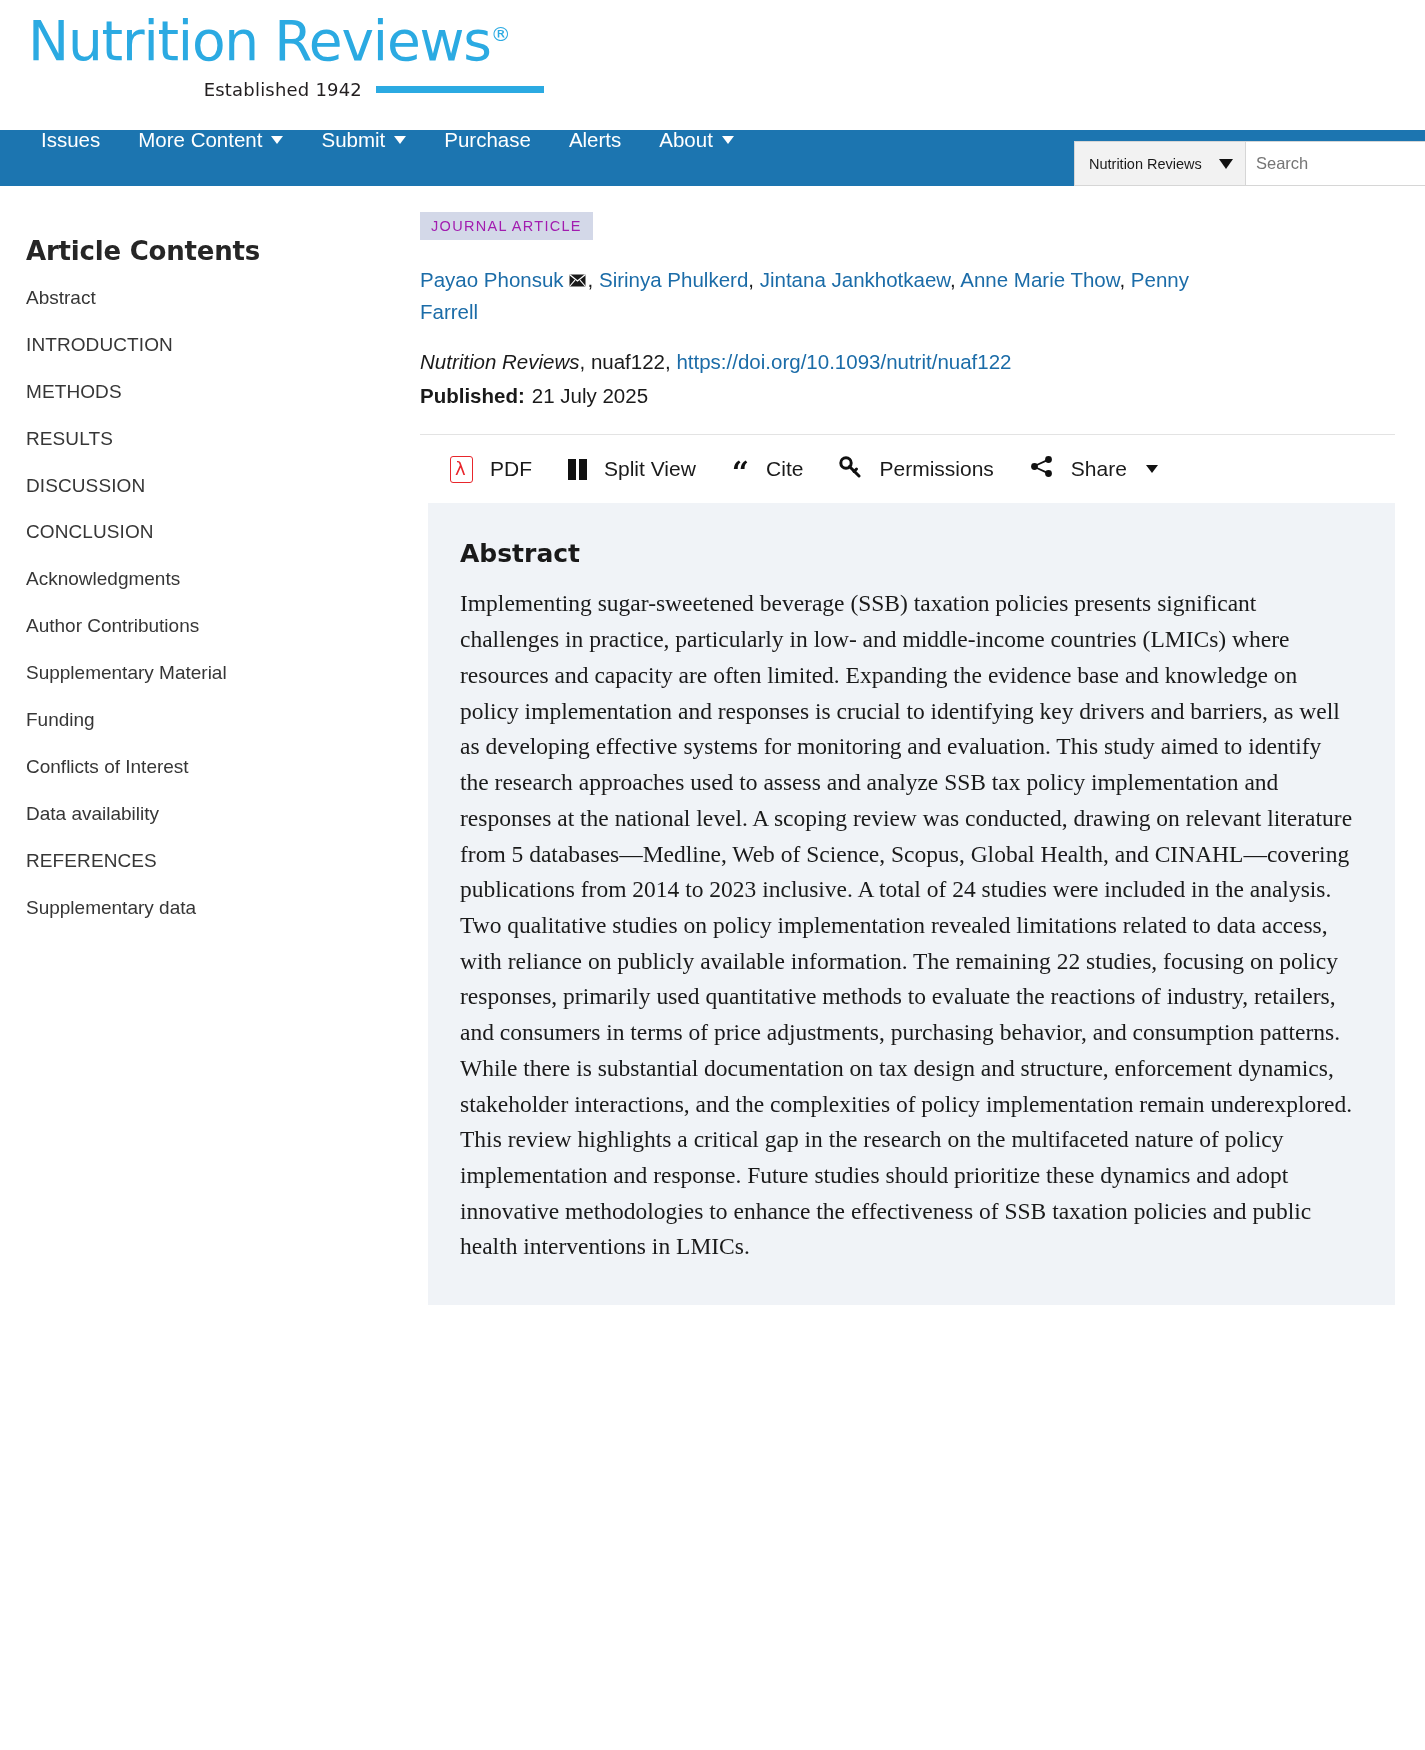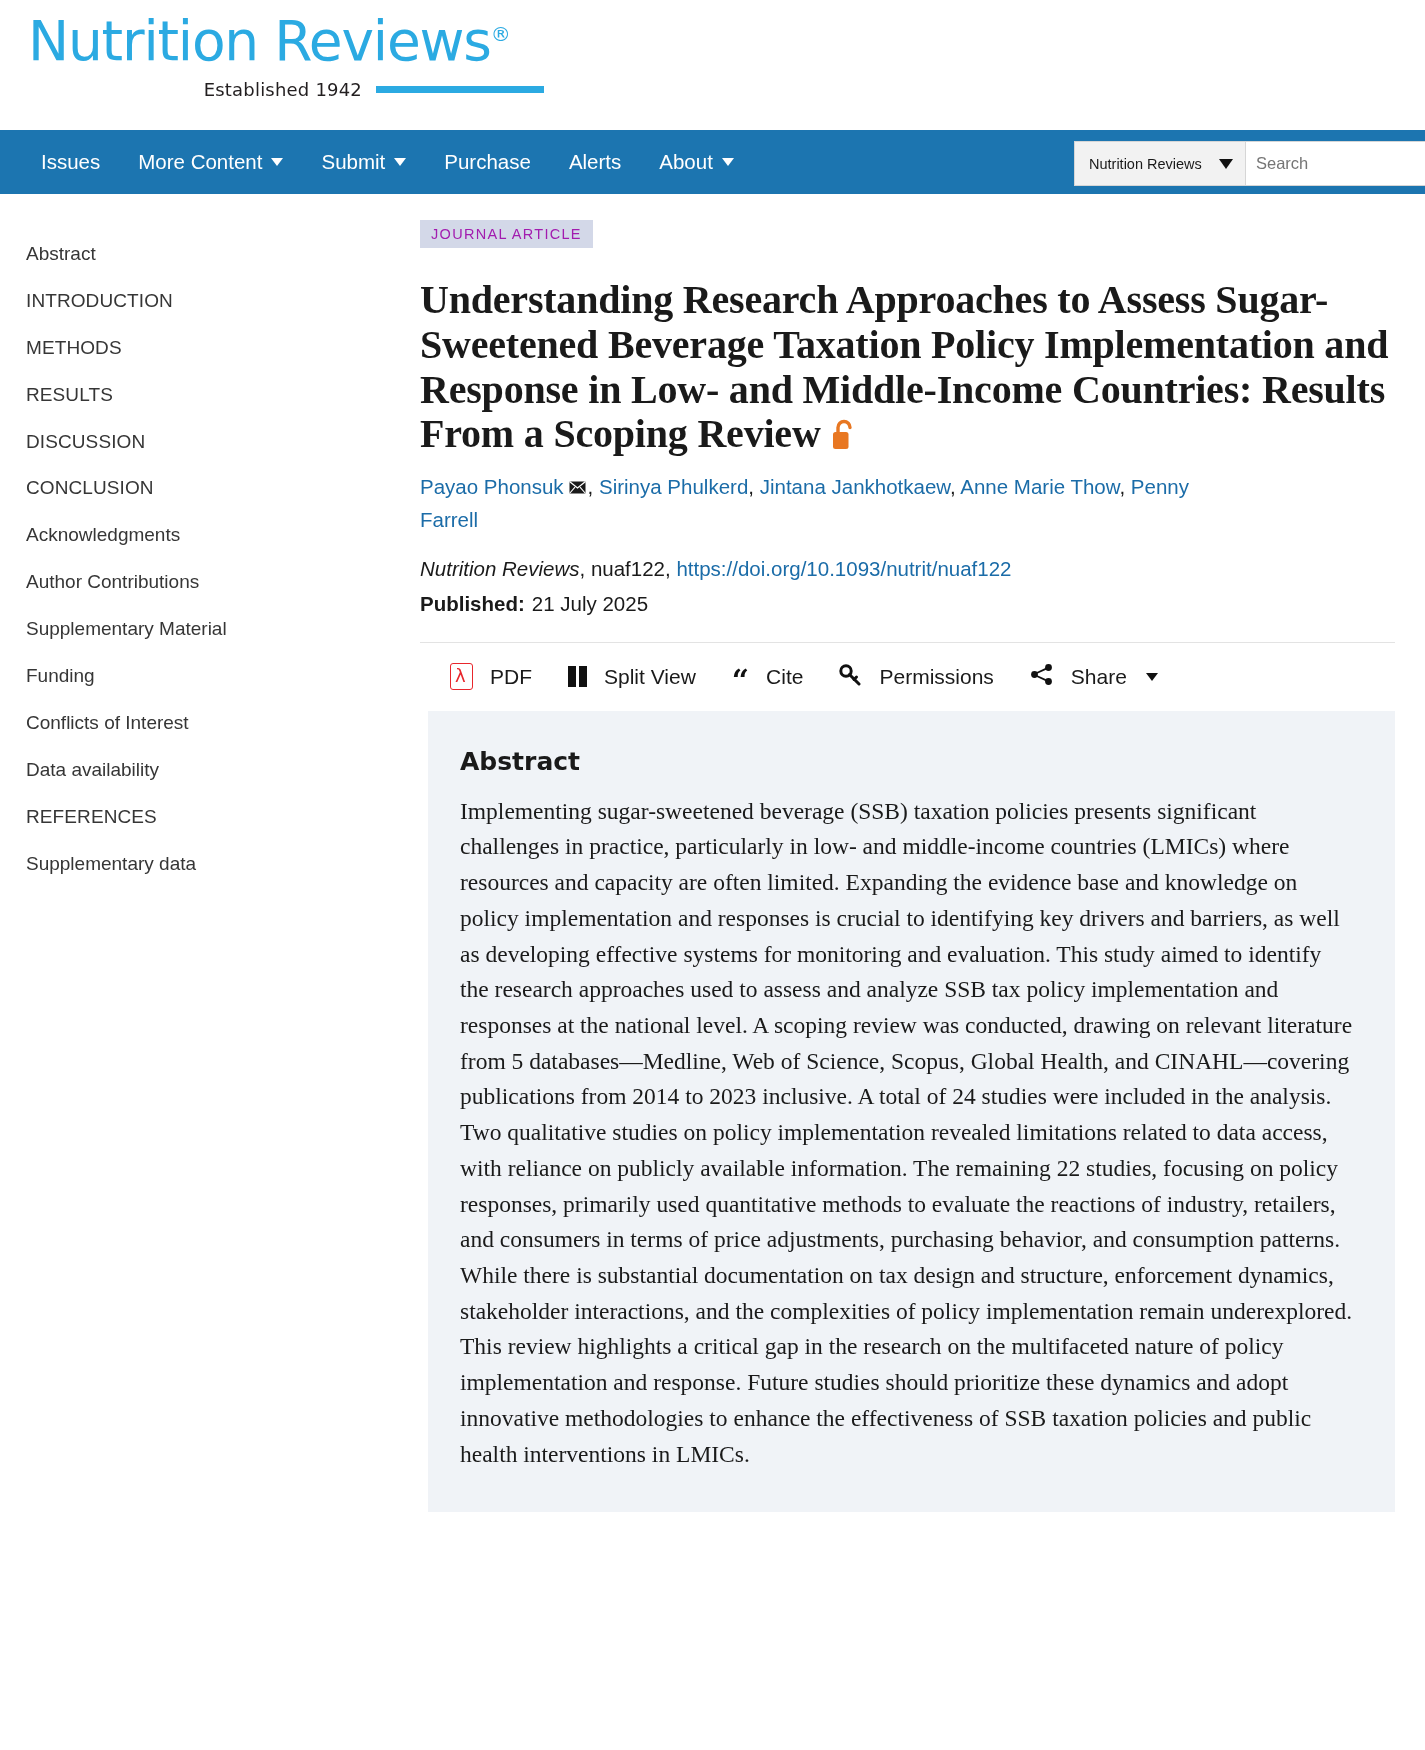--- a/index.html
+++ b/index.html
@@ -56,24 +56,24 @@
   .logo-rule {
     display: inline-block;
     width: 168px;
     height: 7px;
     background: #2BAAE2;
     margin-left: 14px;
   }
 
   
   .navbar {
-    height: 64px;
+    height: 56px;
     background: #1C75B0;
     display: flex;
-    align-items: center;
+    align-items: flex-start;
     position: relative;
     padding-left: 22px;
   }
   .nav-item {
     color: #ffffff;
     font-size: 20.5px;
     font-family: "Liberation Sans", sans-serif;
     padding: 0 19px;
     white-space: nowrap;
     cursor: pointer;
@@ -336,44 +336,41 @@
       <span>Nutrition Reviews</span>
       <span class="select-caret"></span>
     </div>
     <input class="search-input" type="text" placeholder="Search" style="">
   </div>
 </nav>
 
 <div class="page">
 
   <aside class="sidebar">
+    <h2>Article Contents</h2>
     <div class="toc-item">Abstract</div>
     <div class="toc-item upper">INTRODUCTION</div>
     <div class="toc-item upper">METHODS</div>
     <div class="toc-item upper">RESULTS</div>
     <div class="toc-item upper">DISCUSSION</div>
     <div class="toc-item upper">CONCLUSION</div>
     <div class="toc-item">Acknowledgments</div>
     <div class="toc-item">Author Contributions</div>
     <div class="toc-item">Supplementary Material</div>
     <div class="toc-item">Funding</div>
     <div class="toc-item">Conflicts of Interest</div>
     <div class="toc-item">Data availability</div>
     <div class="toc-item upper">REFERENCES</div>
     <div class="toc-item">Supplementary data</div>
   </aside>
 
   <main class="main">
 
     <span class="badge">JOURNAL ARTICLE</span>
 
-    <h1 class="article-title"><span>Understanding Research Approaches to Assess Sugar-Sweetened Beverage Taxation Policy Implementation and Response in Low- and Middle-Income Countries: Results From a Scoping Review</span><span class="oa-icon"><svg width="30" height="34" viewBox="0 0 30 34">
-            <path d="M9 16 V10.5 a6 6 0 0 1 12 0" fill="none" stroke="#E87722" stroke-width="3.4" stroke-linecap="round"></path>
-            <rect x="4" y="15" width="15.5" height="17" rx="2.5" fill="#E87722"></rect>
-          </svg></span></h1>
 
     <div class="authors"><a>Payao Phonsuk</a><span class="env-icon"><svg width="17" height="13" viewBox="0 0 17 13">
             <rect x="0.5" y="0.5" width="16" height="12" fill="#1a1a1a"></rect>
             <path d="M0.5 0.5 L8.5 7 L16.5 0.5" fill="none" stroke="#ffffff" stroke-width="1.3"></path>
             <path d="M0.5 12.5 L6 6.2 M16.5 12.5 L11 6.2" stroke="#ffffff" stroke-width="1.1"></path>
           </svg></span><span>, </span><a>Sirinya Phulkerd</a><span>, </span><a>Jintana Jankhotkaew</a><span>, </span><a>Anne Marie Thow</a><span>, </span><a>Penny Farrell</a></div>
 
     <div class="citation"><span class="jname">Nutrition Reviews</span><span>, </span><span>nuaf122</span><span>, </span><a>https://doi.org/10.1093/nutrit/nuaf122</a></div>
 
     <div class="published"><b>Published:</b><span class="pubdate">21 July 2025</span></div>

